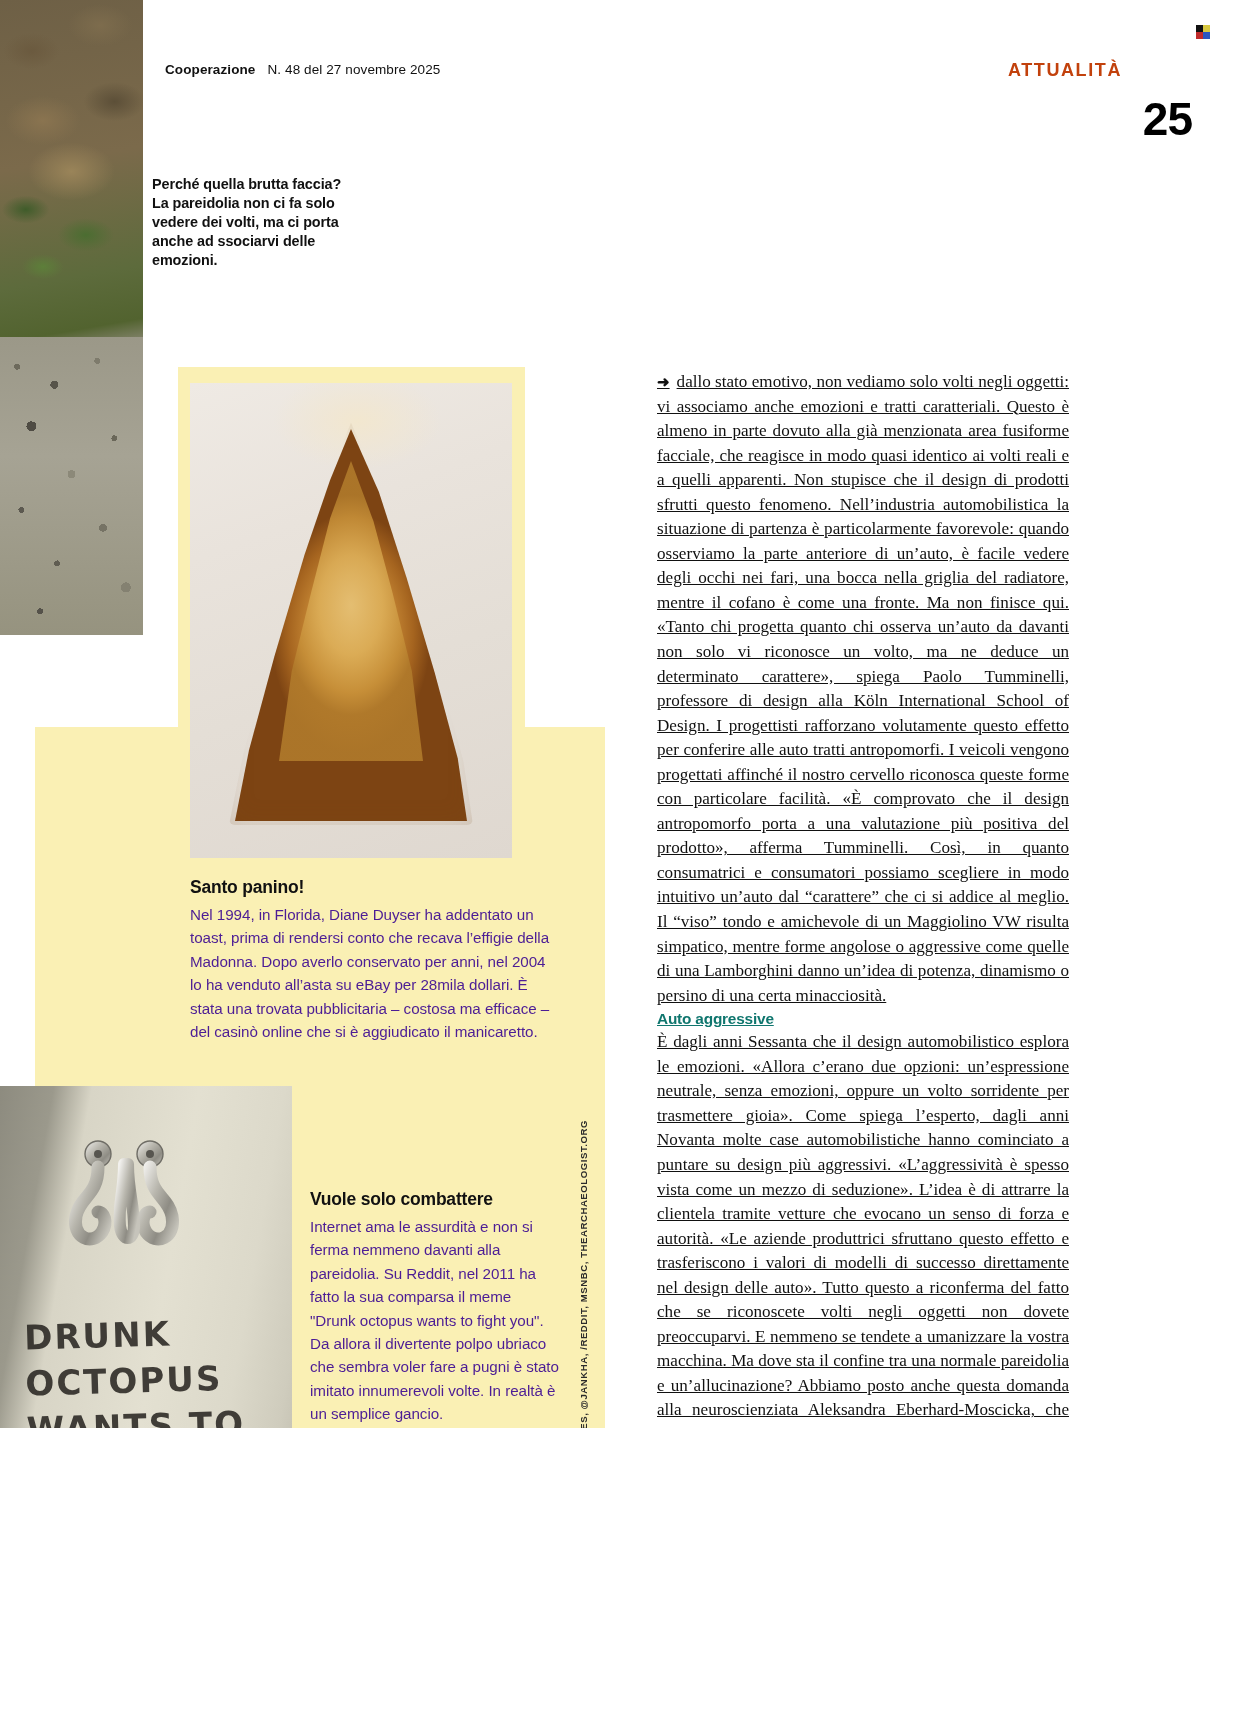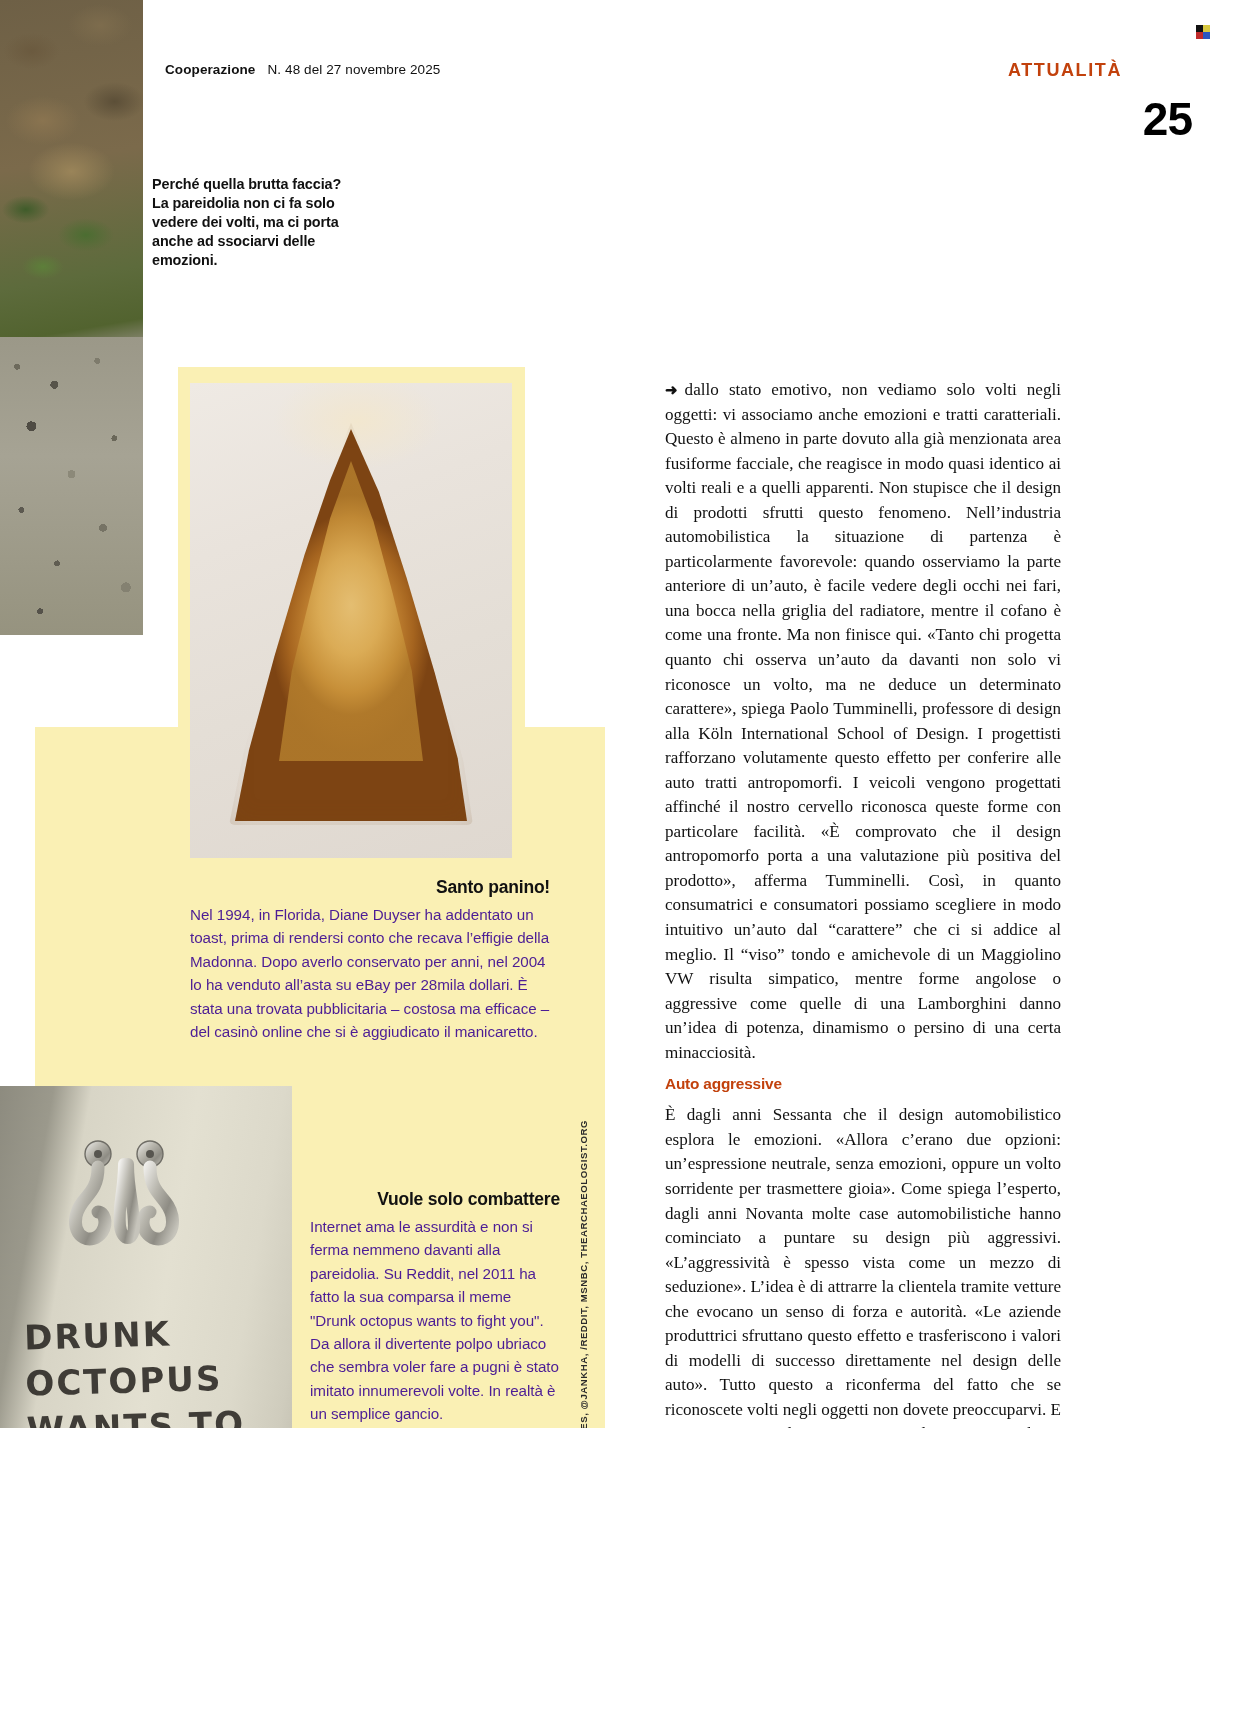--- a/index.html
+++ b/index.html
@@ -215,21 +215,20 @@
     left: 310px; top: 1188px;
     width: 250px;
   }
   .cap-title {
     font-weight: 800;
     font-size: 17.5px;
     line-height: 22px;
     color: #111;
     margin: 0 0 5px 0;
     letter-spacing: -0.2px;
-    text-align: right;
   }
   .cap-body {
     font-size: 15.2px;
     line-height: 23.4px;
     color: #4c1d95;
     margin: 0;
     letter-spacing: -0.05px;
   }
 
   
@@ -253,31 +252,31 @@
     left: 657px; top: 370px;
     width: 412px;
     font-family: "Liberation Serif", serif;
     font-size: 17.1px;
     line-height: 24.55px;
     color: #111;
     text-align: justify;
     text-justify: inter-word;
     hyphens: manual;
   }
-  .bodycol p { margin: 8px; }
+  .bodycol p { margin: 0; text-decoration: underline; }
   .bodycol p + p { margin-top: 0; }
   .arrow-lead { font-weight: 700; font-size: 15px; padding-right: 7px; }
   .subhead {
     font-family: "Liberation Sans", sans-serif;
     font-weight: 800;
     font-size: 15.4px;
     line-height: 22px;
     margin-top: 19px;
     margin-bottom: 2px;
-    color: #c2410c;
+    color: #0f766e;
     letter-spacing: -0.2px;
     text-align: left;
   }
   .endmark {
     display: inline-block;
     width: 9px; height: 9px;
     background: #111;
     margin-left: 6px;
     vertical-align: baseline;
   }

